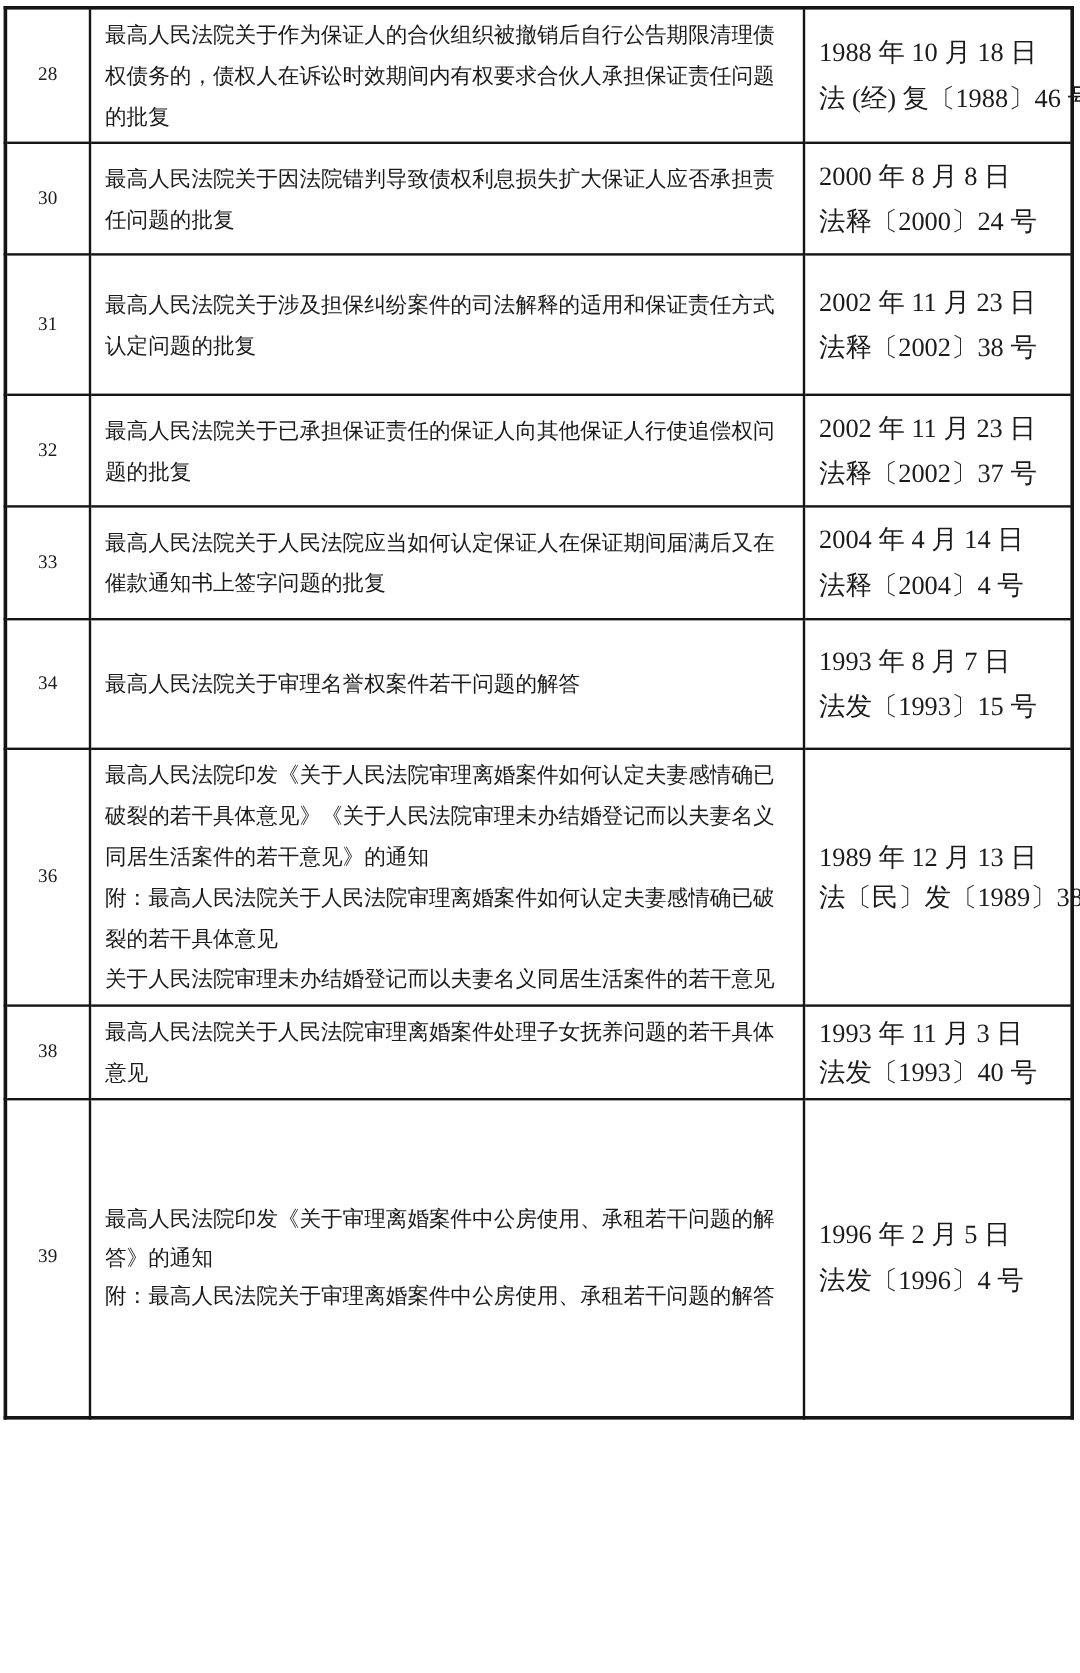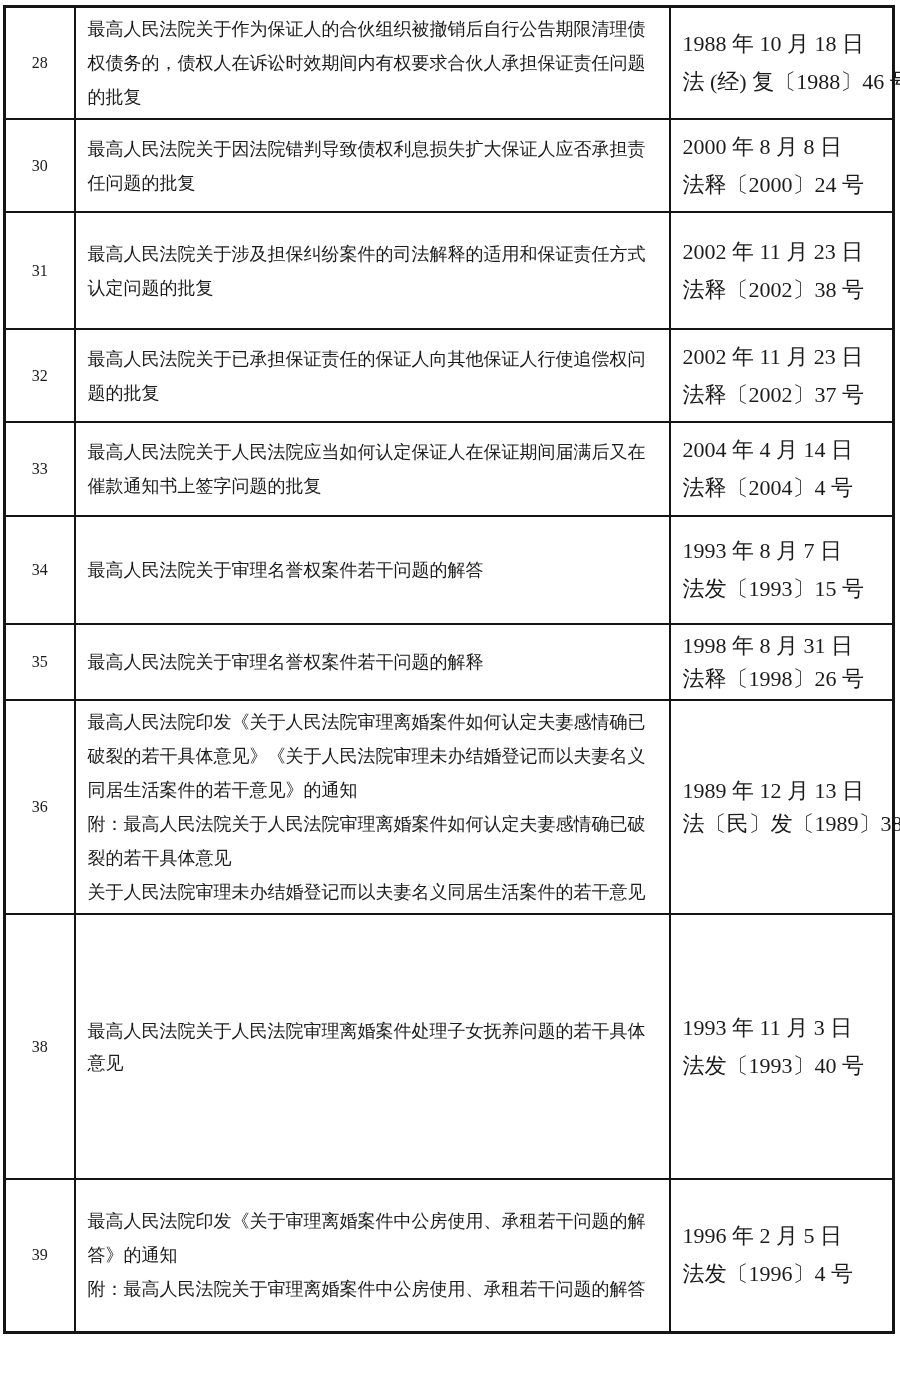--- a/index.html
+++ b/index.html
@@ -131,30 +131,20 @@
     <td class="cell-no">34</td>
     <td class="cell-title">
           <div class="title-line">最高人民法院关于审理名誉权案件若干问题的解答</div>
         </td>
     <td class="cell-date">
       <div class="date-line">1993 年 8 月 7 日</div>
       <div class="docno-line">法发〔1993〕15 号</div>
     </td>
   </tr>
       <tr>
-    <td class="cell-no">35</td>
-    <td class="cell-title">
-          <div class="title-line">最高人民法院关于审理名誉权案件若干问题的解释</div>
-        </td>
-    <td class="cell-date">
-      <div class="date-line">1998 年 8 月 31 日</div>
-      <div class="docno-line">法释〔1998〕26 号</div>
-    </td>
-  </tr>
-      <tr>
     <td class="cell-no">36</td>
     <td class="cell-title">
           <div class="title-line">最高人民法院印发《关于人民法院审理离婚案件如何认定夫妻感情确已破裂的若干具体意见》《关于人民法院审理未办结婚登记而以夫妻名义同居生活案件的若干意见》的通知</div>
           <div class="title-line">附：最高人民法院关于人民法院审理离婚案件如何认定夫妻感情确已破裂的若干具体意见</div>
           <div class="title-line">关于人民法院审理未办结婚登记而以夫妻名义同居生活案件的若干意见</div>
         </td>
     <td class="cell-date">
       <div class="date-line">1989 年 12 月 13 日</div>
       <div class="docno-line">法〔民〕发〔1989〕38 号</div>
     </td>

